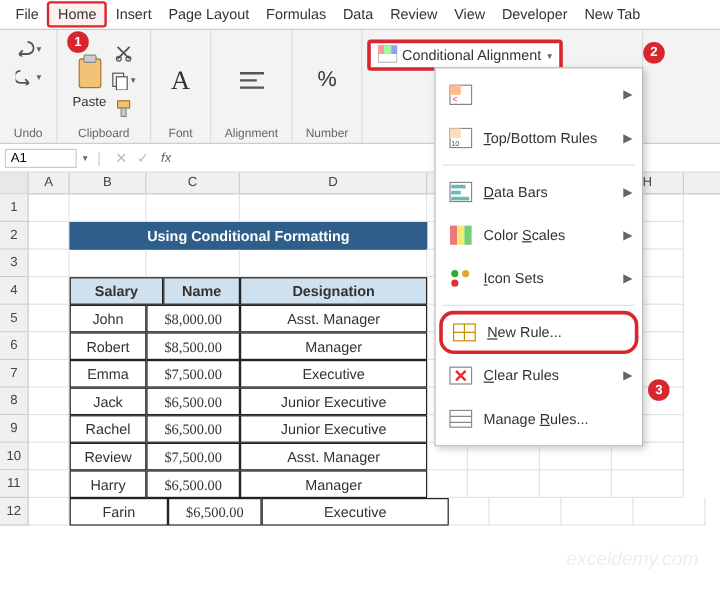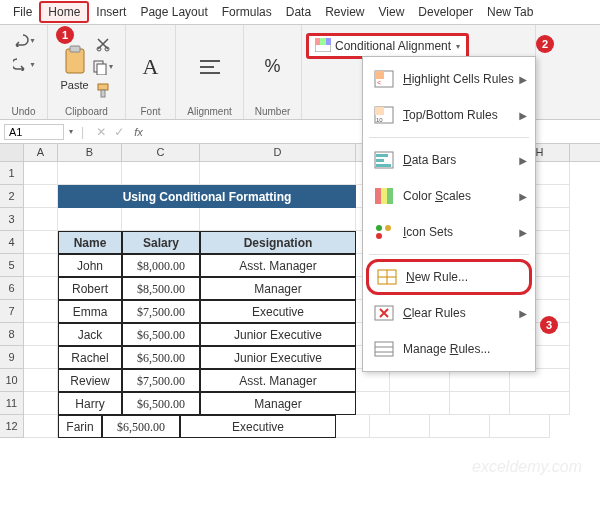--- a/index.html
+++ b/index.html
@@ -226,22 +226,22 @@
       <div class="cell" style="width:78px"></div>
       <div class="cell" style="width:156px"></div>
       <div class="cell" style="width:34px"></div>
       <div class="cell" style="width:60px"></div>
       <div class="cell" style="width:60px"></div>
       <div class="cell" style="width:60px"></div>
     </div>
     <div class="r">
       <div class="rowhdr" style="height:23px;line-height:22px">4</div>
       <div class="cell" style="width:34px"></div>
+      <div class="cell hdr-cell" style="width:78px">Salary</div>
       <div class="cell hdr-cell" style="width:64px">Name</div>
-      <div class="cell hdr-cell" style="width:78px">Salary</div>
       <div class="cell hdr-cell" style="width:156px">Designation</div>
       <div class="cell" style="width:34px"></div>
       <div class="cell" style="width:60px"></div>
       <div class="cell" style="width:60px"></div>
       <div class="cell" style="width:60px"></div>
     </div>
     <div class="r">
       <div class="rowhdr" style="height:23px;line-height:22px">5</div>
       <div class="cell" style="width:34px"></div>
       <div class="cell dat" style="width:64px">John</div>
@@ -314,40 +314,39 @@
       <div class="cell dat right" style="width:78px">$6,500.00</div>
       <div class="cell dat" style="width:156px">Manager</div>
       <div class="cell" style="width:34px"></div>
       <div class="cell" style="width:60px"></div>
       <div class="cell" style="width:60px"></div>
       <div class="cell" style="width:60px"></div>
     </div>
     <div class="r">
       <div class="rowhdr" style="height:23px;line-height:22px">12</div>
       <div class="cell" style="width:34px"></div>
-      <div class="cell dat" style="width:44px">Farin</div>
+      <div class="cell dat" style="width:82px">Farin</div>
       <div class="cell dat right" style="width:78px">$6,500.00</div>
       <div class="cell dat" style="width:156px">Executive</div>
       <div class="cell" style="width:34px"></div>
       <div class="cell" style="width:60px"></div>
       <div class="cell" style="width:60px"></div>
       <div class="cell" style="width:60px"></div>
     </div>
 </div>
 
 <div class="dropdown">
   <div class="dd-item">
     <span class="dd-ico">
         <svg width="20" height="18">
           <rect x="1" y="1" width="18" height="16" fill="none" stroke="#888"></rect>
           <rect x="1" y="1" width="9" height="8" fill="#fb8"></rect>
           <text x="3" y="15" font-size="7" fill="#d44">&lt;</text>
         </svg>
       </span>
-    <span><u>H</u>ighlight Cells Rules</span>
     <span class="arr">▶</span>
   </div>
   <div class="dd-item">
     <span class="dd-ico">
         <svg width="20" height="18">
           <rect x="1" y="1" width="18" height="16" fill="none" stroke="#888"></rect>
           <rect x="1" y="1" width="9" height="8" fill="#fdb"></rect>
           <text x="2" y="16" font-size="6" fill="#555">10</text>
         </svg>
       </span>

